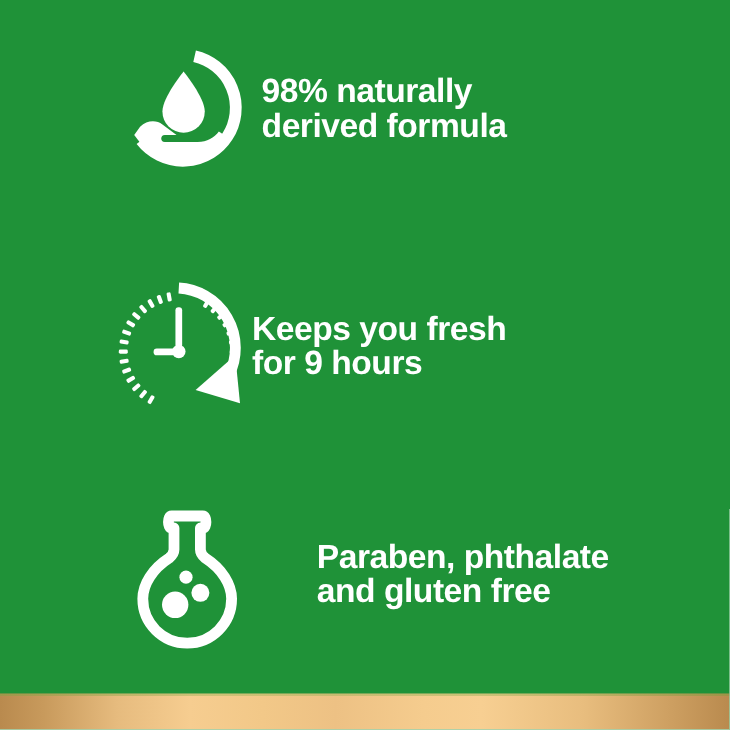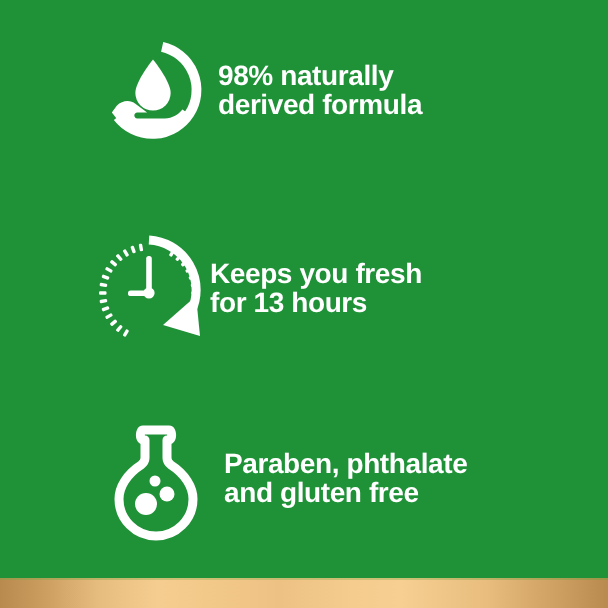--- a/index.html
+++ b/index.html
@@ -58,21 +58,21 @@
       rgba(135,155,65,0.55) 100%);
   }
 
   .feature-row {
     position: absolute;
     display: flex;
     align-items: center;
   }
   #row-1 { left: 0; top: 38px;  width: 608px; height: 104px; }
   #row-2 { left: 0; top: 236px; width: 608px; height: 104px; }
-  #row-3 { left: 0; top: 424px; width: 608px; height: 108px; }
+  #row-3 { left: 0; top: 424px; width: 608px; height: 108px; gap: 40px; }
 
   .icon-wrap {
     position: relative;
     flex: 0 0 auto;
     width: 100px;
     height: 104px;
     margin-left: 103px;
     display: flex;
     align-items: center;
     justify-content: center;
@@ -166,21 +166,21 @@
         <rect x="50.2" y="22" width="5.6" height="34" rx="2.6" fill="#ffffff"></rect>
         <rect x="32" y="56.5" width="24" height="5.6" rx="2.6" fill="#ffffff"></rect>
         <circle cx="53" cy="59" r="5.6" fill="#ffffff"></circle>
 
         <path d="M 53 6
                  A 50 50 0 0 1 95 78" fill="none" stroke="#ffffff" stroke-width="9" stroke-linecap="butt"></path>
         <polygon points="100,62 104,102 67,91" fill="#ffffff"></polygon>
       </svg>
     </div>
     <div class="feature-text">Keeps you fresh
-for 13 hours</div>
+for 9 hours</div>
   </div>
 
   <div class="feature-row" id="row-3">
     <div class="icon-wrap">
       <svg width="86" height="108" viewBox="0 0 86 108" aria-hidden="true">
         <path d="M 30 6
                  L 56 6
                  C 59.5 6 59.5 16 56 16
                  L 54 16
                  L 54 34

